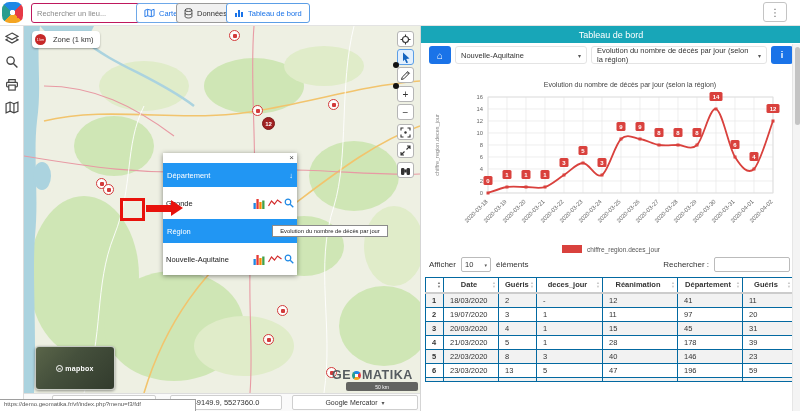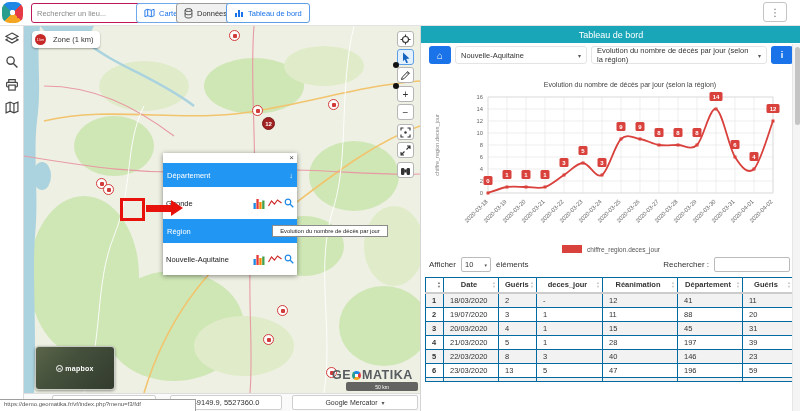--- a/index.html
+++ b/index.html
@@ -551,39 +551,39 @@
           <td>12</td>
           <td>41</td>
           <td>11</td>
         </tr>
         <tr>
           <td class="col-idx">2</td>
           <td>19/07/2020</td>
           <td>3</td>
           <td>1</td>
           <td>11</td>
-          <td>88</td>
+          <td>97</td>
           <td>20</td>
         </tr>
         <tr>
           <td class="col-idx">3</td>
           <td>20/03/2020</td>
           <td>4</td>
           <td>1</td>
           <td>15</td>
           <td>45</td>
           <td>31</td>
         </tr>
         <tr>
           <td class="col-idx">4</td>
           <td>21/03/2020</td>
           <td>5</td>
           <td>1</td>
           <td>28</td>
-          <td>197</td>
+          <td>178</td>
           <td>39</td>
         </tr>
         <tr>
           <td class="col-idx">5</td>
           <td>22/03/2020</td>
           <td>8</td>
           <td>3</td>
           <td>40</td>
           <td>146</td>
           <td>23</td>

